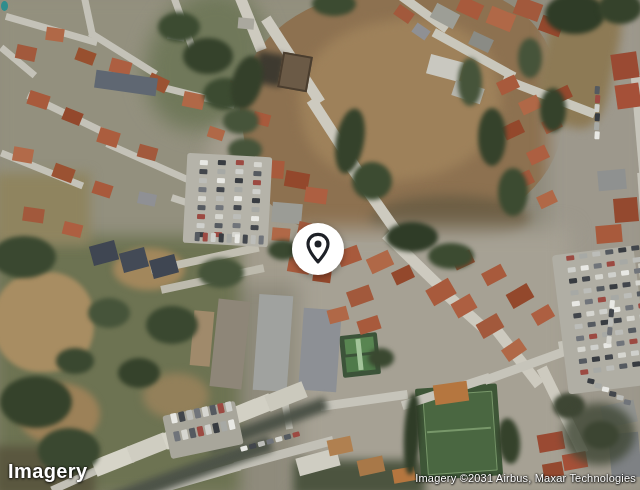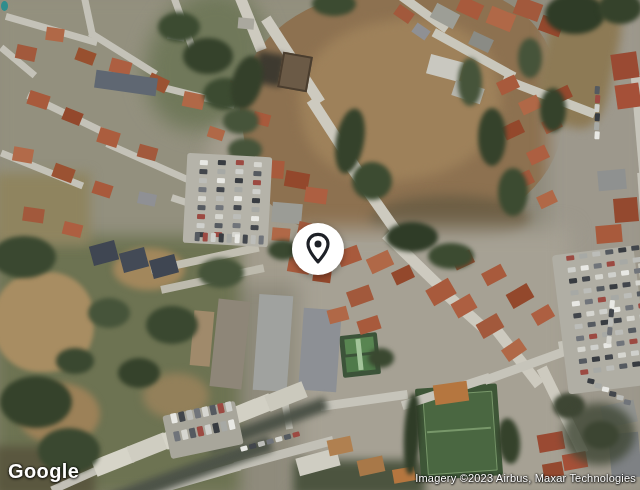--- a/index.html
+++ b/index.html
@@ -398,15 +398,15 @@
       </div>
     </div>
 
   <div id="marker">
     <svg width="30" height="38" viewBox="0 0 24 30">
       <path d="M12 2.5 C7.4 2.5 4 6 4 10.2 C4 16 12 24.5 12 24.5 C12 24.5 20 16 20 10.2 C20 6 16.6 2.5 12 2.5 Z" fill="none" stroke-width="2.5" stroke-linejoin="round" stroke="#1e2127"></path>
       <circle cx="12" cy="10.2" r="2.8" fill="#1e2127"></circle>
     </svg>
   </div>
 
-  <div id="logo">Google</div>
-  <div id="attr">Imagery ©2023 Airbus, Maxar Technologies</div>
+  <div id="logo">Imagery</div>
+  <div id="attr">Imagery ©2031 Airbus, Maxar Technologies</div>
 </div>
 
 </body></html>

